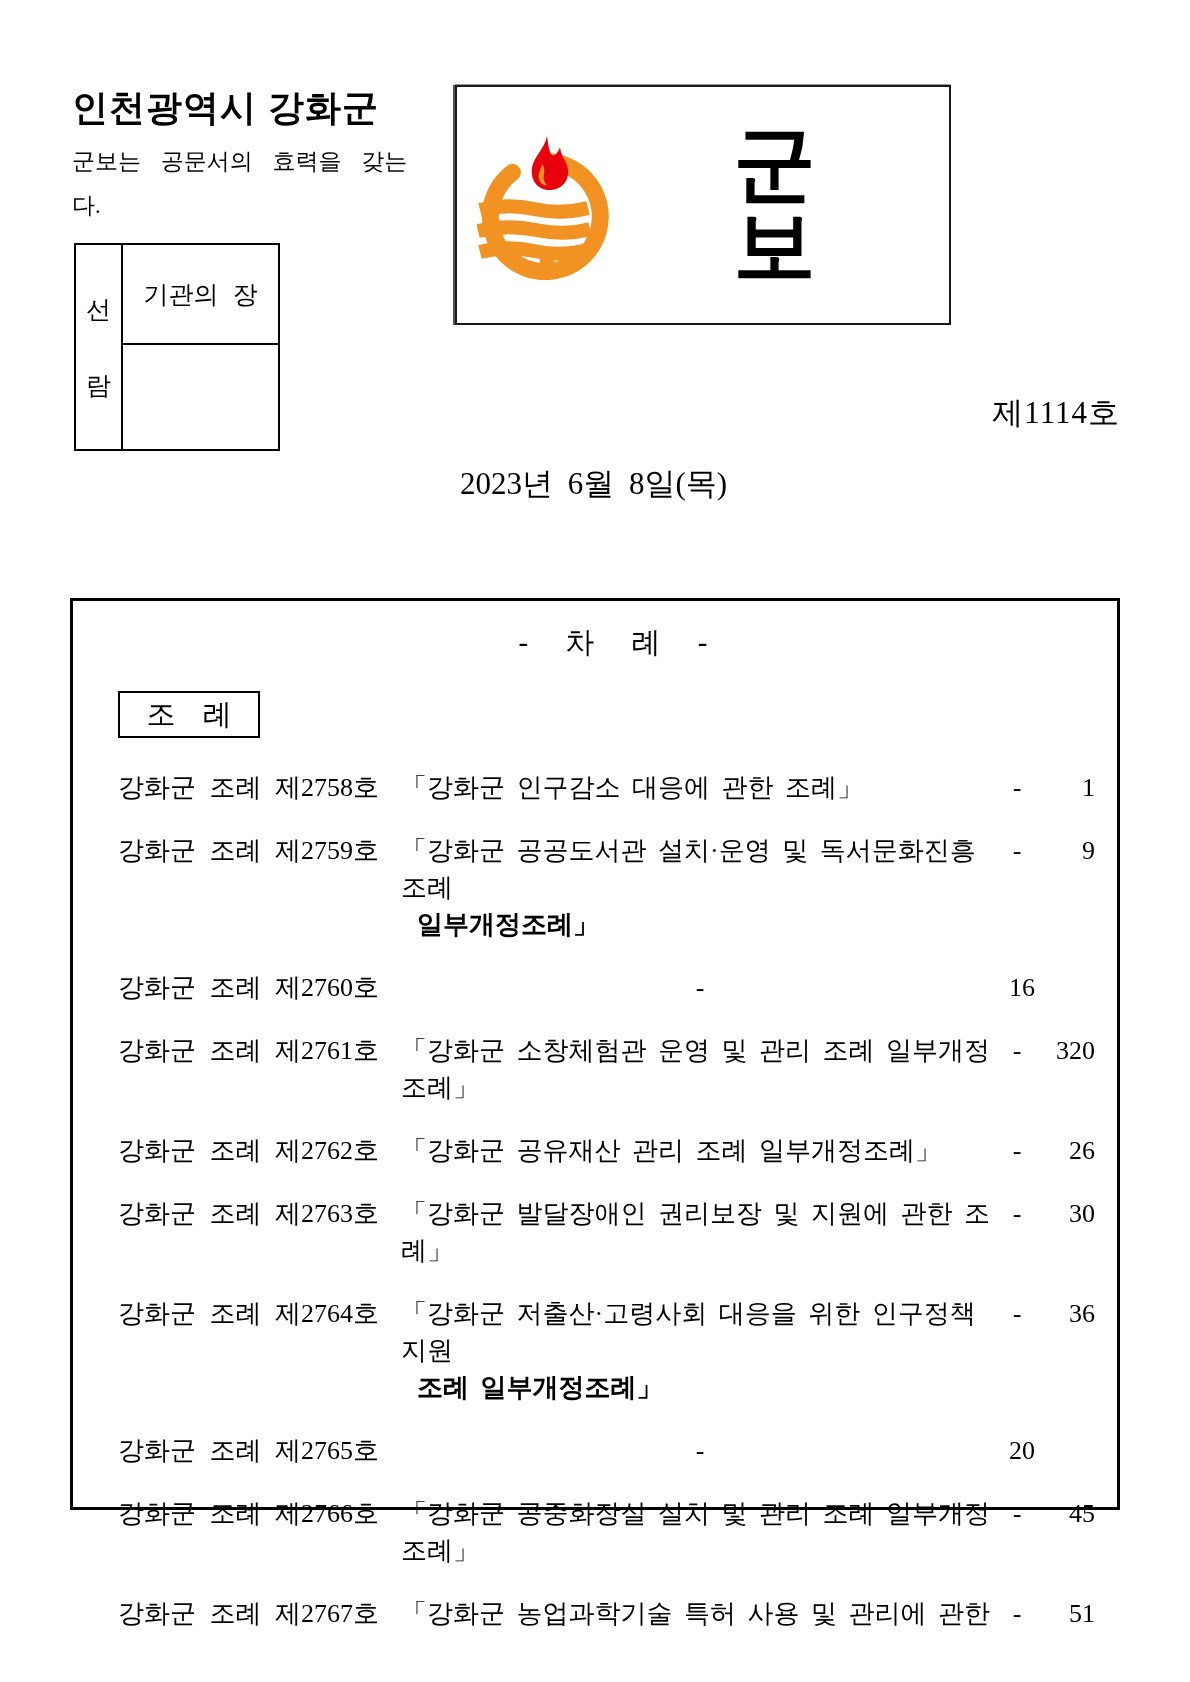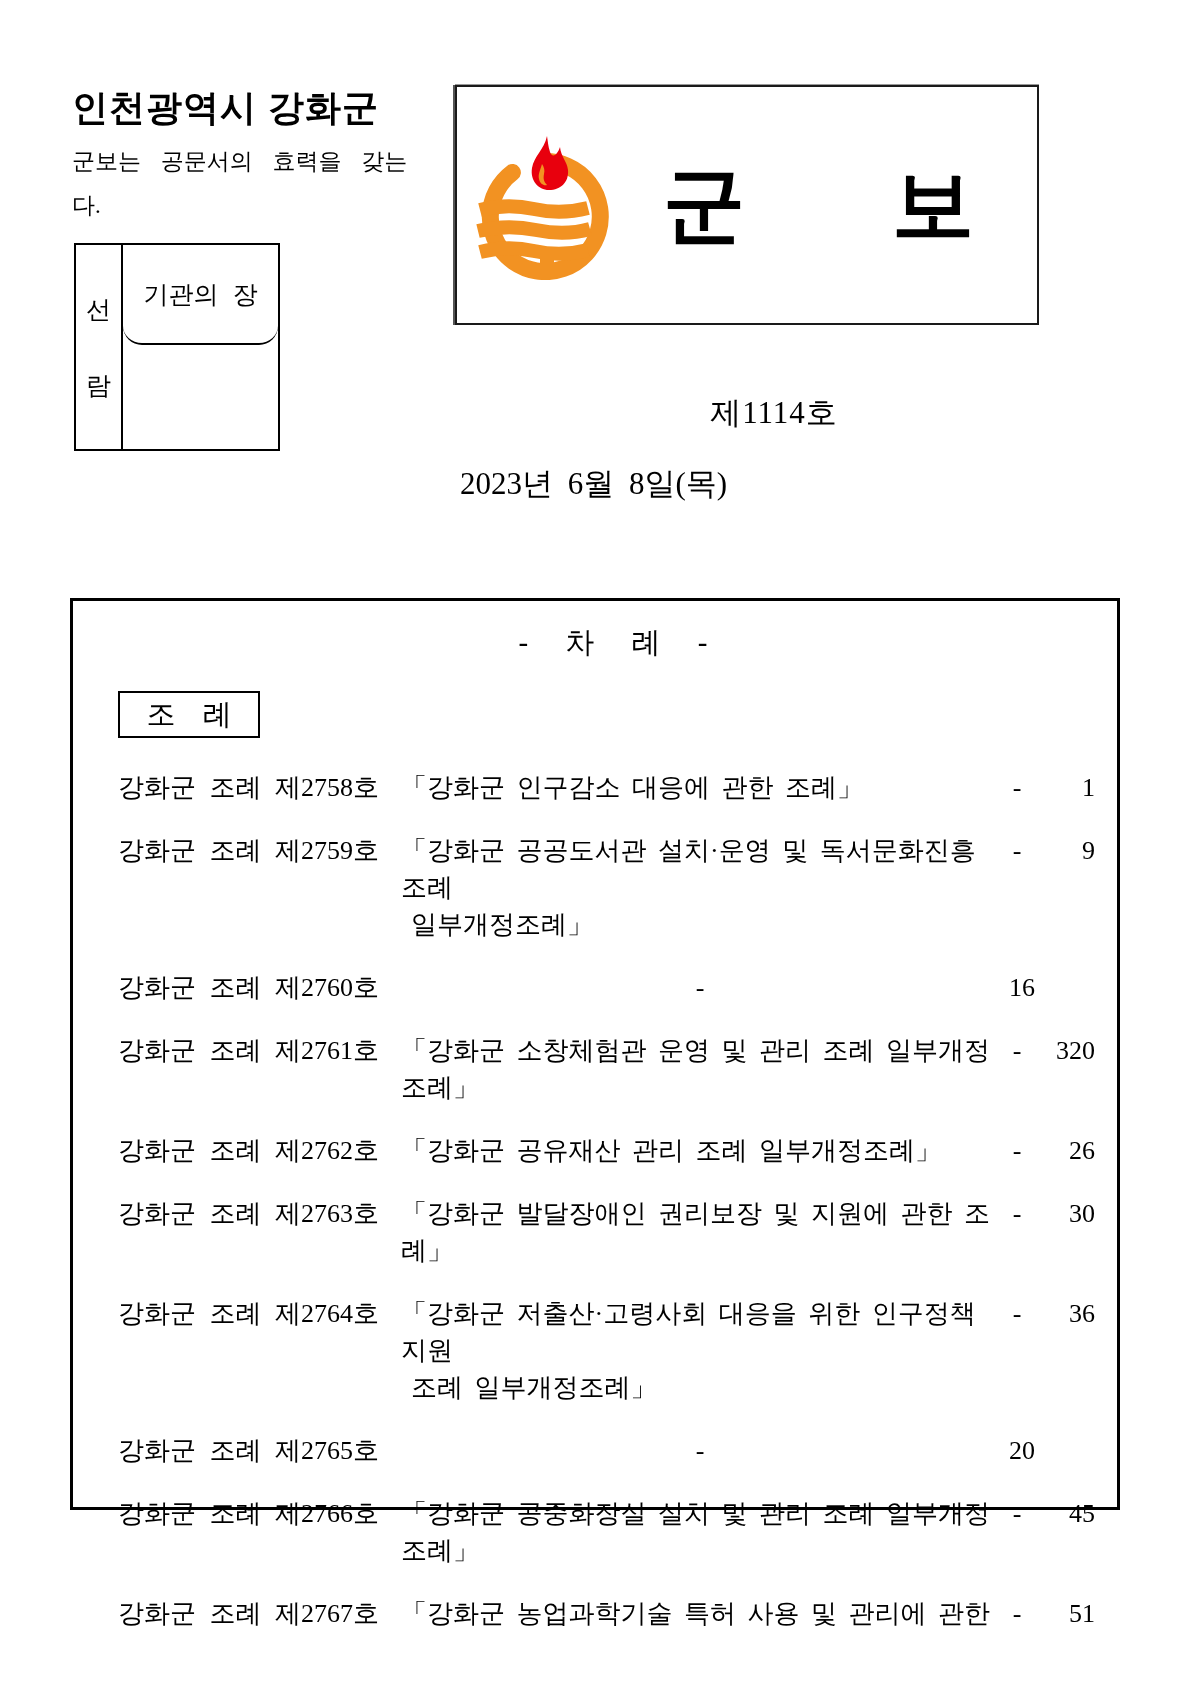--- a/index.html
+++ b/index.html
@@ -33,46 +33,46 @@
   .approval-left {
     width: 47px; border-right: 2px solid #000;
     display: flex; flex-direction: column;
     justify-content: space-around; align-items: center;
     padding: 26px 0; font-size: 25px;
   }
   .approval-right { flex: 1; display: flex; flex-direction: column; }
   .approval-head {
     height: 100px; border-bottom: 2px solid #000;
     display: flex; align-items: center; justify-content: center;
-    font-size: 25px; word-spacing: 8px; border-radius: 19px;
+    font-size: 25px; word-spacing: 8px;
   }
   .approval-empty { flex: 1; }
 
   
   .masthead {
     position: absolute; left: 455px; top: 85px;
-    width: 584px; height: 240px;
+    width: 496px; height: 240px;
     border: 2px solid #1a1a1a;
     box-shadow: -2px 0 0 #555, 0 -1px 0 #999;
     display: flex; align-items: center; padding-left: 15px;
     background: #fff;
     justify-content: space-between;
   }
   .logo { width: 150px; height: 150px; flex: 0 0 auto; }
   .masthead-title {
     flex: 1; text-align: center;
     font-family: "Liberation Sans", sans-serif;
     font-size: 82px; font-weight: 800;
     word-spacing: 120px; padding-right: 20px;
     letter-spacing: 2px; line-height: 1;
   }
 
   .issue-no {
-    position: absolute; left: 444px; top: 392px; width: 660px;
-    text-align: center; font-size: 31px; letter-spacing: 1px;
+    position: absolute; left: 460px; top: 392px; width: 660px;
+    text-align: right; font-size: 31px; letter-spacing: 1px;
   }
   .issue-date {
     position: absolute; left: 460px; top: 463px; width: 660px;
     font-size: 31px; word-spacing: 7px;
   }
 
   
   .toc-box {
     position: absolute; left: 70px; top: 598px;
     width: 1050px; height: 912px;
@@ -90,21 +90,21 @@
   }
   .toc-entries { margin: 31px 22px 0 45px; }
   .toc-entry {
     display: grid;
     grid-template-columns: 283px 1fr 36px 60px;
     font-size: 26px; line-height: 37px;
     margin-bottom: 26px; align-items: start;
   }
   .e-no   { word-spacing: 7px; }
   .e-title{ word-spacing: 5px; }
-  .e-title .t2 { display: block; margin-left: 10px; }
+  .e-title .t2 { display: block; margin-left: 16px; font-weight: bold; }
   .e-title .t2:empty { display: none; }
   .e-dash { text-align: center; }
   .e-page { text-align: right; }
 </style>
 </head>
 <body>
 
 <h1 class="org-title">인천광역시 강화군</h1>
 <p class="org-note">군보는 공문서의 효력을 갖는다.</p>
 

